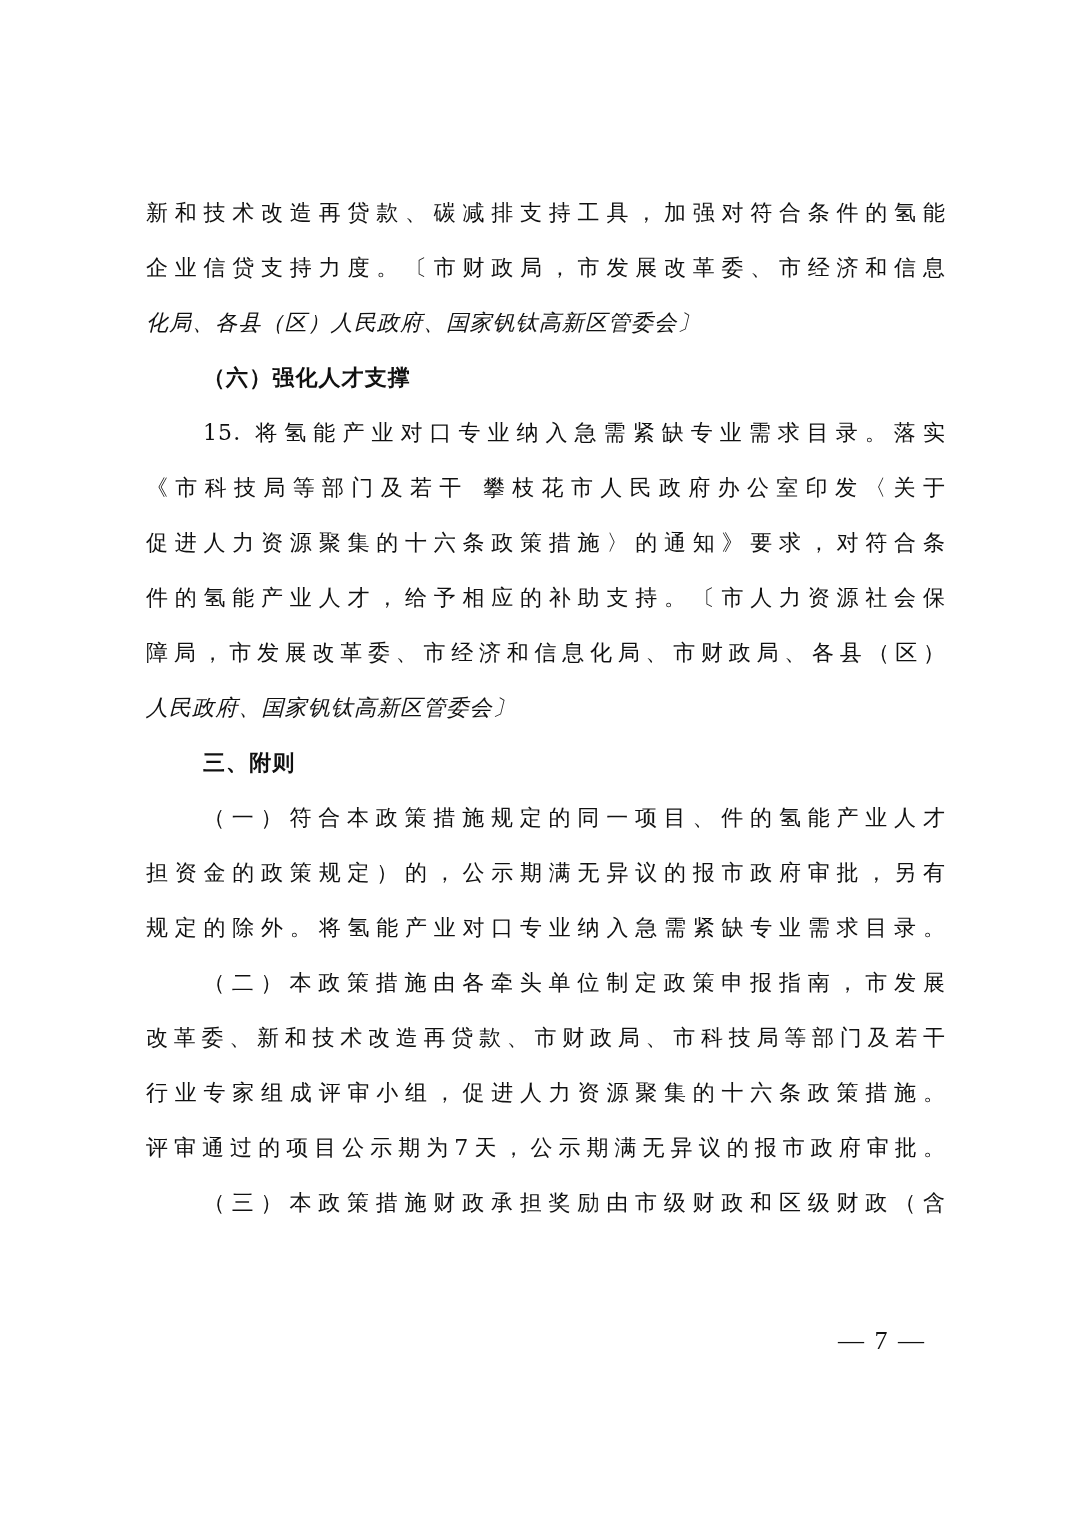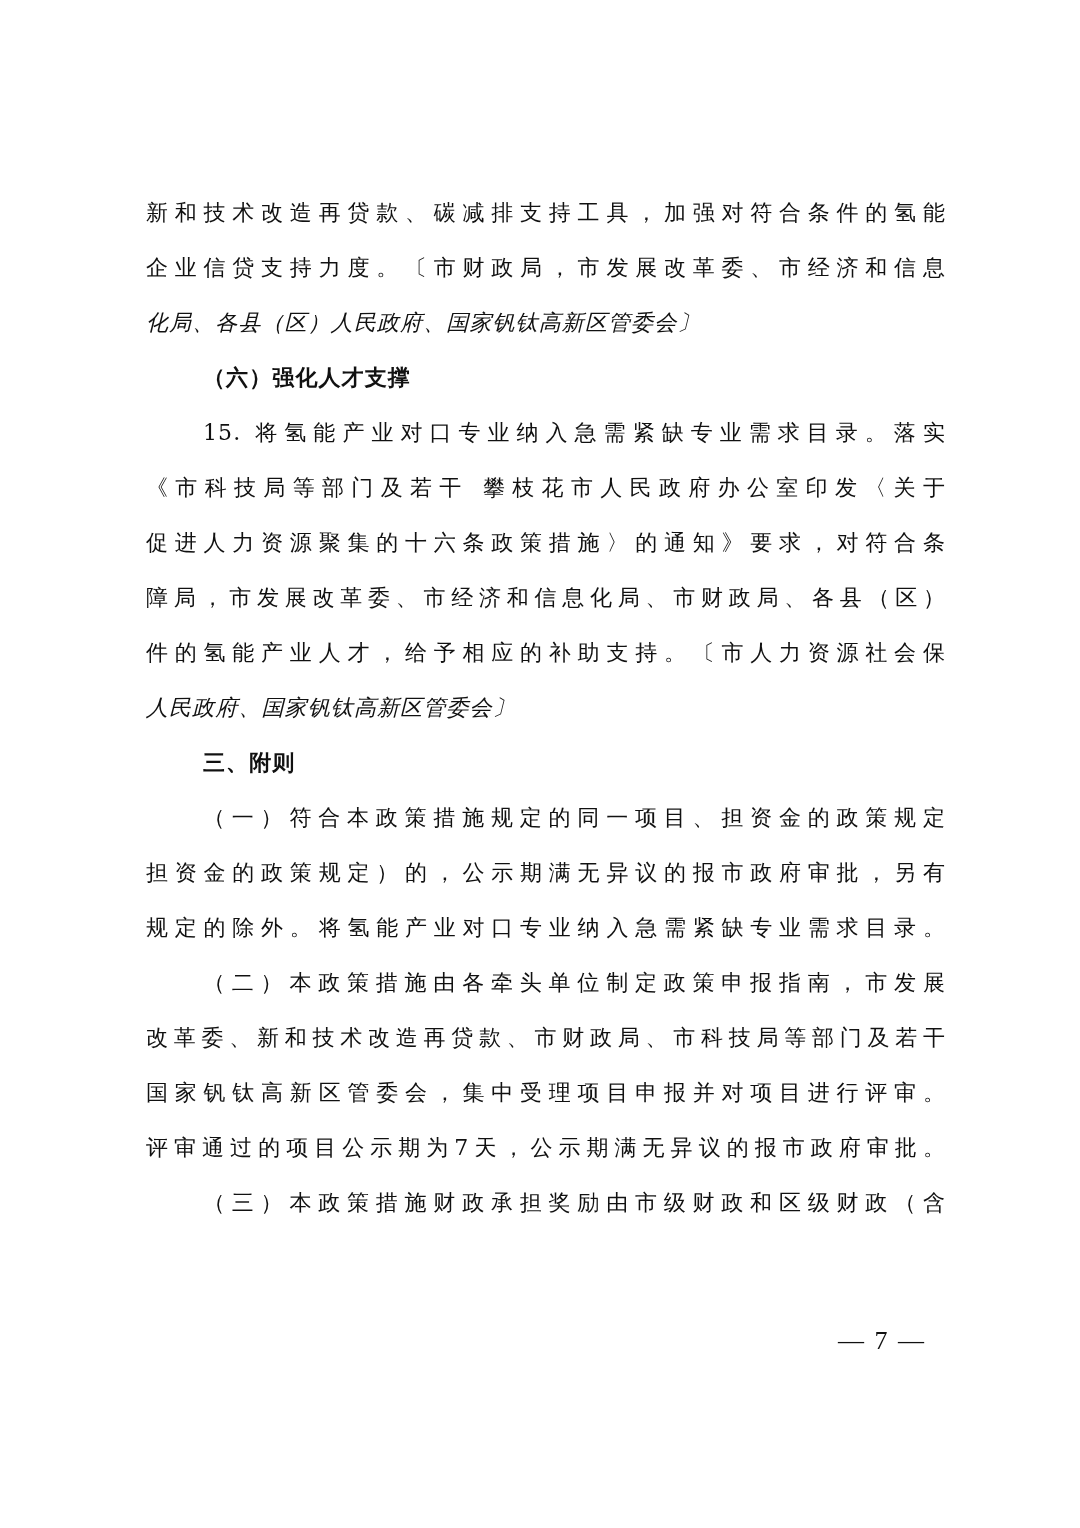--- a/index.html
+++ b/index.html
@@ -58,27 +58,27 @@
 <body>
 
 <div class="page">
   <div class="line">新和技术改造再贷款、碳减排支持工具，加强对符合条件的氢能</div>
   <div class="line">企业信贷支持力度。〔市财政局，市发展改革委、市经济和信息</div>
   <div class="line last">化局、各县（区）人民政府、国家钒钛高新区管委会〕</div>
   <div class="line heading indent">（六）强化人才支撑</div>
   <div class="line indent">15. 将氢能产业对口专业纳入急需紧缺专业需求目录。落实</div>
   <div class="line">《市科技局等部门及若干 攀枝花市人民政府办公室印发〈关于</div>
   <div class="line">促进人力资源聚集的十六条政策措施〉的通知》要求，对符合条</div>
+  <div class="line">件的氢能产业人才，给予相应的补助支持。〔市人力资源社会保</div>
   <div class="line">障局，市发展改革委、市经济和信息化局、市财政局、各县（区）</div>
-  <div class="line">件的氢能产业人才，给予相应的补助支持。〔市人力资源社会保</div>
   <div class="line last">人民政府、国家钒钛高新区管委会〕</div>
   <div class="line heading indent">三、附则</div>
-  <div class="line indent">（一）符合本政策措施规定的同一项目、担资金的政策规定</div>
+  <div class="line indent">（一）符合本政策措施规定的同一项目、件的氢能产业人才</div>
   <div class="line">担资金的政策规定）的，公示期满无异议的报市政府审批，另有</div>
   <div class="line">规定的除外。将氢能产业对口专业纳入急需紧缺专业需求目录。</div>
   <div class="line indent">（二）本政策措施由各牵头单位制定政策申报指南，市发展</div>
   <div class="line">改革委、新和技术改造再贷款、市财政局、市科技局等部门及若干</div>
-  <div class="line">国家钒钛高新区管委会，集中受理项目申报并对项目进行评审。</div>
+  <div class="line">行业专家组成评审小组，促进人力资源聚集的十六条政策措施。</div>
   <div class="line">评审通过的项目公示期为7天，公示期满无异议的报市政府审批。</div>
   <div class="line indent">（三）本政策措施财政承担奖励由市级财政和区级财政（含</div>
 </div>
 
 <div class="page-number">— 7 —</div>
 
 </body></html>

